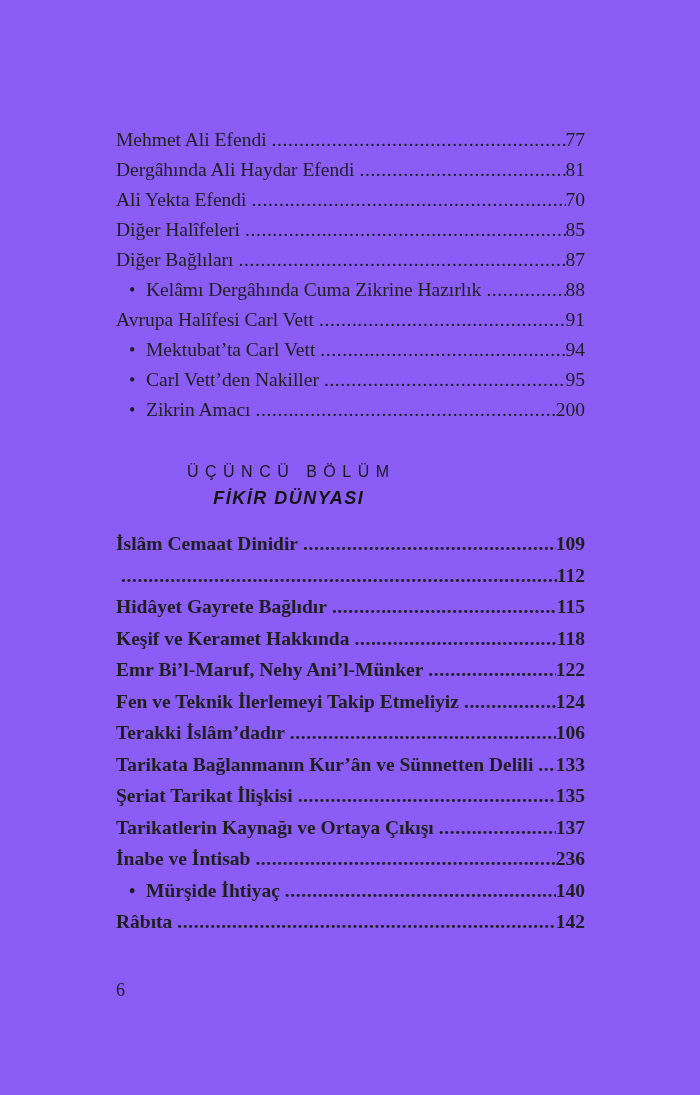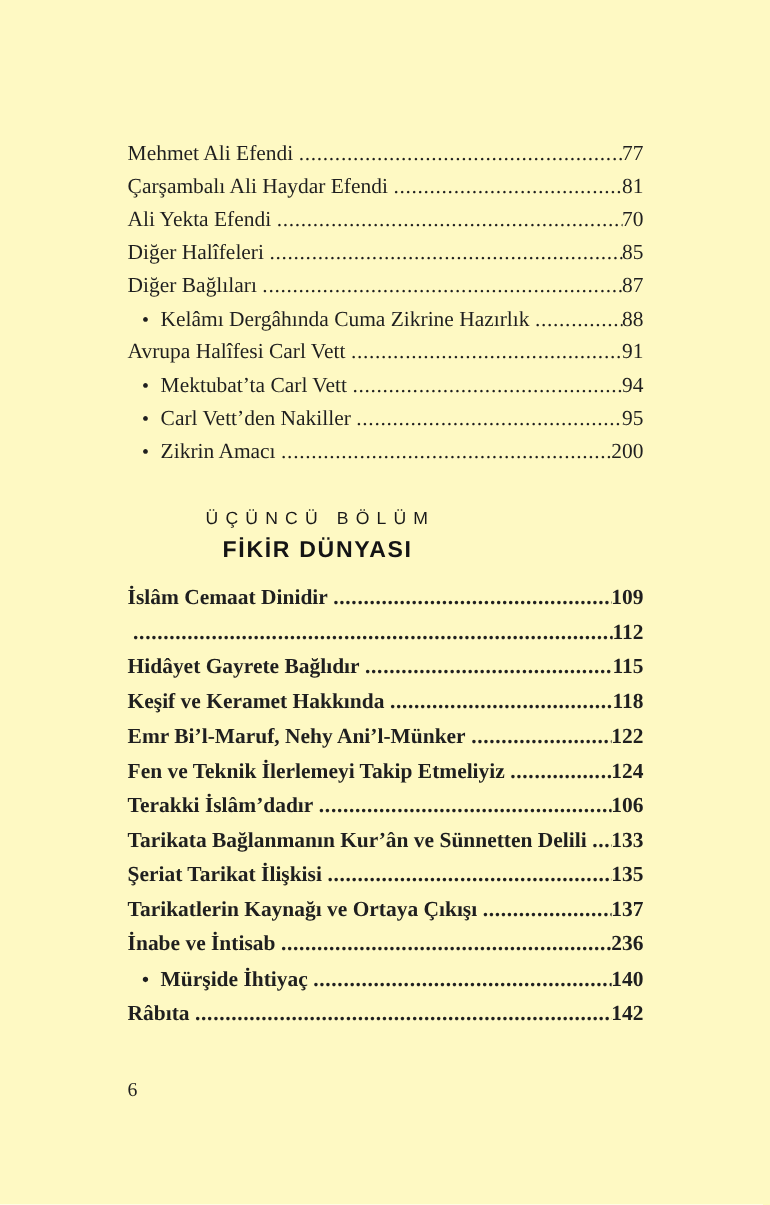--- a/index.html
+++ b/index.html
@@ -4,21 +4,21 @@
   <style>
     html, body {
       margin: 0;
       padding: 0;
       background: #ffffff;
     }
     .page {
       position: relative;
       width: 700px;
       height: 1095px;
-      background: #fef9c3;
+      background: #8b5cf6;
       overflow: hidden;
       font-family: "Liberation Serif", serif;
       color: #1f1f1f;
     }
     .toc-list {
       position: absolute;
       left: 116px;
       width: 469px;
       margin: 0;
       padding: 0;
@@ -69,25 +69,26 @@
     }
     .chapter-kicker {
       font-size: 16px;
       font-weight: 400;
       letter-spacing: 6.5px;
       padding-left: 6.5px; 
       color: #1a1a1a;
     }
     .chapter-title {
       margin-top: 7px;
-      font-size: 21px;
+      font-size: 18px;
       font-weight: 700;
       letter-spacing: 1.5px;
       padding-left: 1.5px;
       color: #141414;
+      font-style: italic;
     }
     .folio {
       position: absolute;
       left: 116px;
       top: 980px;
       font-size: 18px;
       color: #1f1f1f;
     }
   </style>
 </head>
@@ -98,21 +99,21 @@
   <ol class="toc-list toc-list-1">
   <li class="toc-row">
 
     <span class="label">Mehmet Ali Efendi</span>
     <span class="leader">............................................................................................................................................................................................................................................................................................................</span>
     <span class="pagenum">77</span>
   </li>
 
   <li class="toc-row">
 
-    <span class="label">Çarşambalı Ali Haydar Efendi</span>
+    <span class="label">Dergâhında Ali Haydar Efendi</span>
     <span class="leader">............................................................................................................................................................................................................................................................................................................</span>
     <span class="pagenum">81</span>
   </li>
 
   <li class="toc-row">
 
     <span class="label">Ali Yekta Efendi</span>
     <span class="leader">............................................................................................................................................................................................................................................................................................................</span>
     <span class="pagenum">70</span>
   </li>

